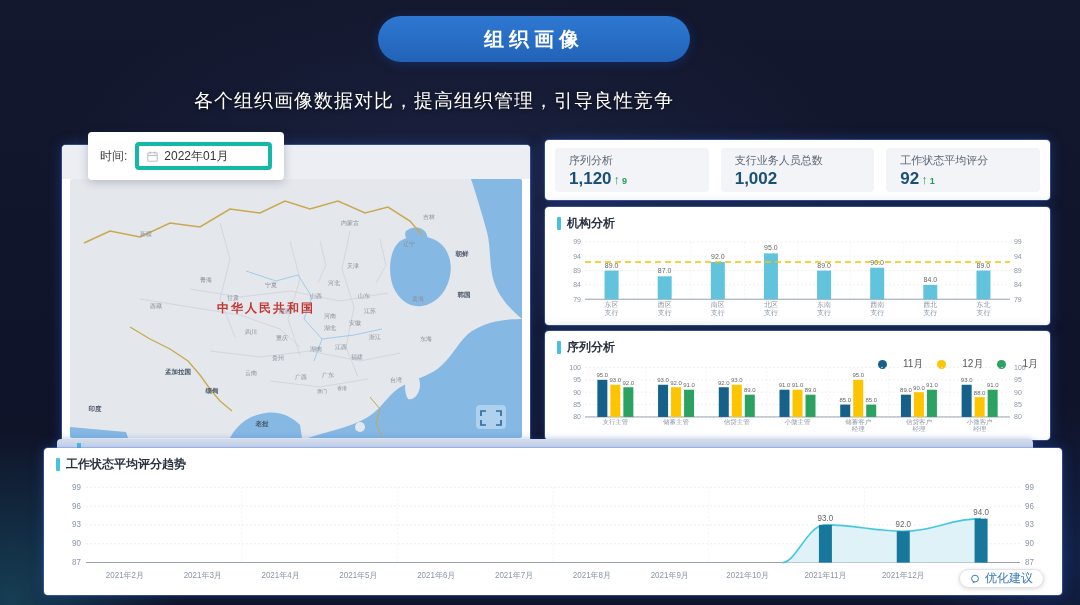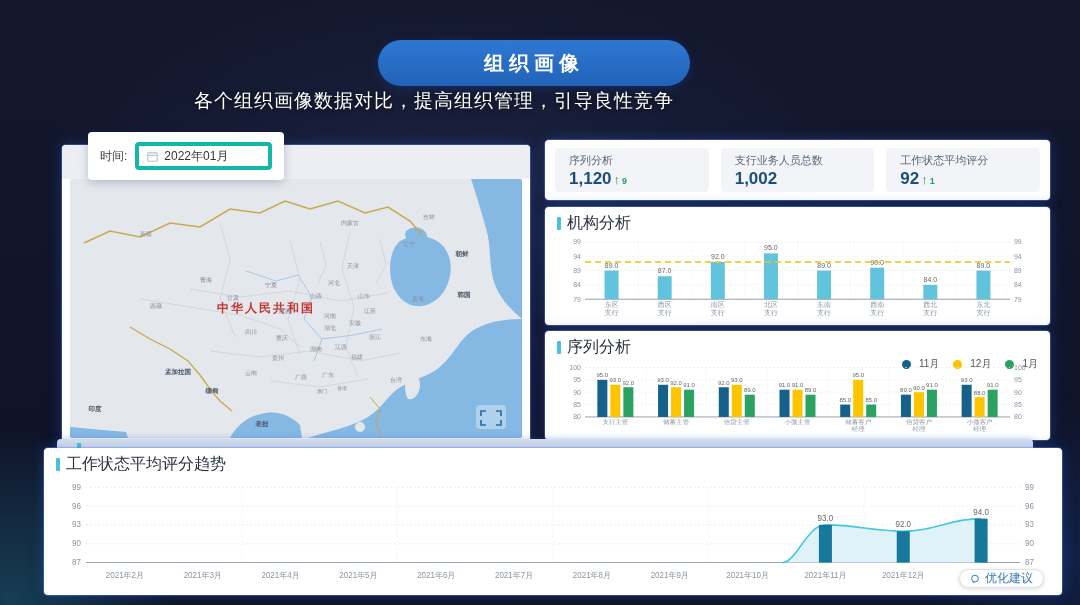--- a/index.html
+++ b/index.html
@@ -7,21 +7,21 @@
   body {
     position:relative;
     font-family:"Liberation Sans","DejaVu Sans",sans-serif;
     background:
       radial-gradient(ellipse 700px 320px at 42% 30%, rgba(45,55,100,.35), transparent 60%),
       radial-gradient(circle 240px at 1% 99%, rgba(30,115,140,.45), transparent 70%),
       radial-gradient(circle 220px at 99% 92%, rgba(25,60,130,.35), transparent 70%),
       linear-gradient(180deg,#13182e 0%,#10142a 60%,#0e1226 100%);
   }
   .pill-btn {
-    position:absolute; left:378px; top:40px; width:312px; height:46px;
+    position:absolute; left:378px; top:16px; width:312px; height:46px;
     border-radius:23px; background:linear-gradient(180deg,#2e78d2,#2263b8);
     color:#fff; font-size:20px; letter-spacing:5px; font-weight:bold;
     display:flex; align-items:center; justify-content:center; cursor:pointer;
     box-shadow:0 2px 10px rgba(20,60,140,.5);
   }
   .subtitle {
     position:absolute; top:88px; left:0; width:868px; text-align:center;
     color:#ffffff; font-size:19px; font-weight:normal; letter-spacing:1px;
     text-shadow:0 1px 4px rgba(0,0,0,.7);
   }
@@ -51,23 +51,23 @@
   .stat-label { font-size:11px; color:#5c6575; }
   .stat-value-row { display:flex; align-items:baseline; gap:2px; margin-top:1px; }
   .stat-value { font-size:17px; font-weight:bold; color:#1a5078; }
   .stat-arrow { color:#1ea05a; font-weight:bold; font-size:13px; line-height:1; }
   .stat-delta { color:#1ea05a; font-size:9px; font-weight:bold; }
   #org-panel    { left:545px; top:207px; width:505px; height:118px; padding:8px 12px 4px; }
   #series-panel { left:545px; top:331px; width:505px; height:109px; padding:8px 12px 4px; }
   #trend-panel  { left:44px;  top:448px; width:1018px; height:147px; padding:8px 12px 6px; }
   .panel-title-row { display:flex; align-items:center; gap:6px; height:17px; }
   .title-bar { width:4px; height:13px; background:#49c1de; border-radius:1px; }
-  .panel-title { font-size:16px; font-weight:normal; color:#2b3240; }
+  .panel-title { font-size:12px; font-weight:bold; color:#2b3240; }
   .legend { margin-left:auto; display:flex; gap:14px; align-items:center; font-size:10px; color:#555; }
-  .legend-item { display:flex; align-items:center; gap:8px; cursor:pointer;margin-top:33px; }
+  .legend-item { display:flex; align-items:center; gap:16px; cursor:pointer;margin-top:33px; }
   .legend-dot { width:9px; height:9px; border-radius:50%; display:inline-block; }
   .chart { width:100%; }
   #org-chart { height:89px; } #series-chart { height:80px; } #trend-chart { height:112px; }
   .chart svg { display:block; width:100%; height:100%; }
   .back-strip {
     position:absolute; left:57px; top:439px; width:976px; height:14px;
     background:#d9e1ec; border-radius:4px 4px 0 0; box-shadow:0 0 6px rgba(45,95,210,.3);
   }
   .back-strip::before { content:""; position:absolute; left:20px; top:4px; width:4px; height:8px; background:#49c1de; }
   #suggest-btn {

